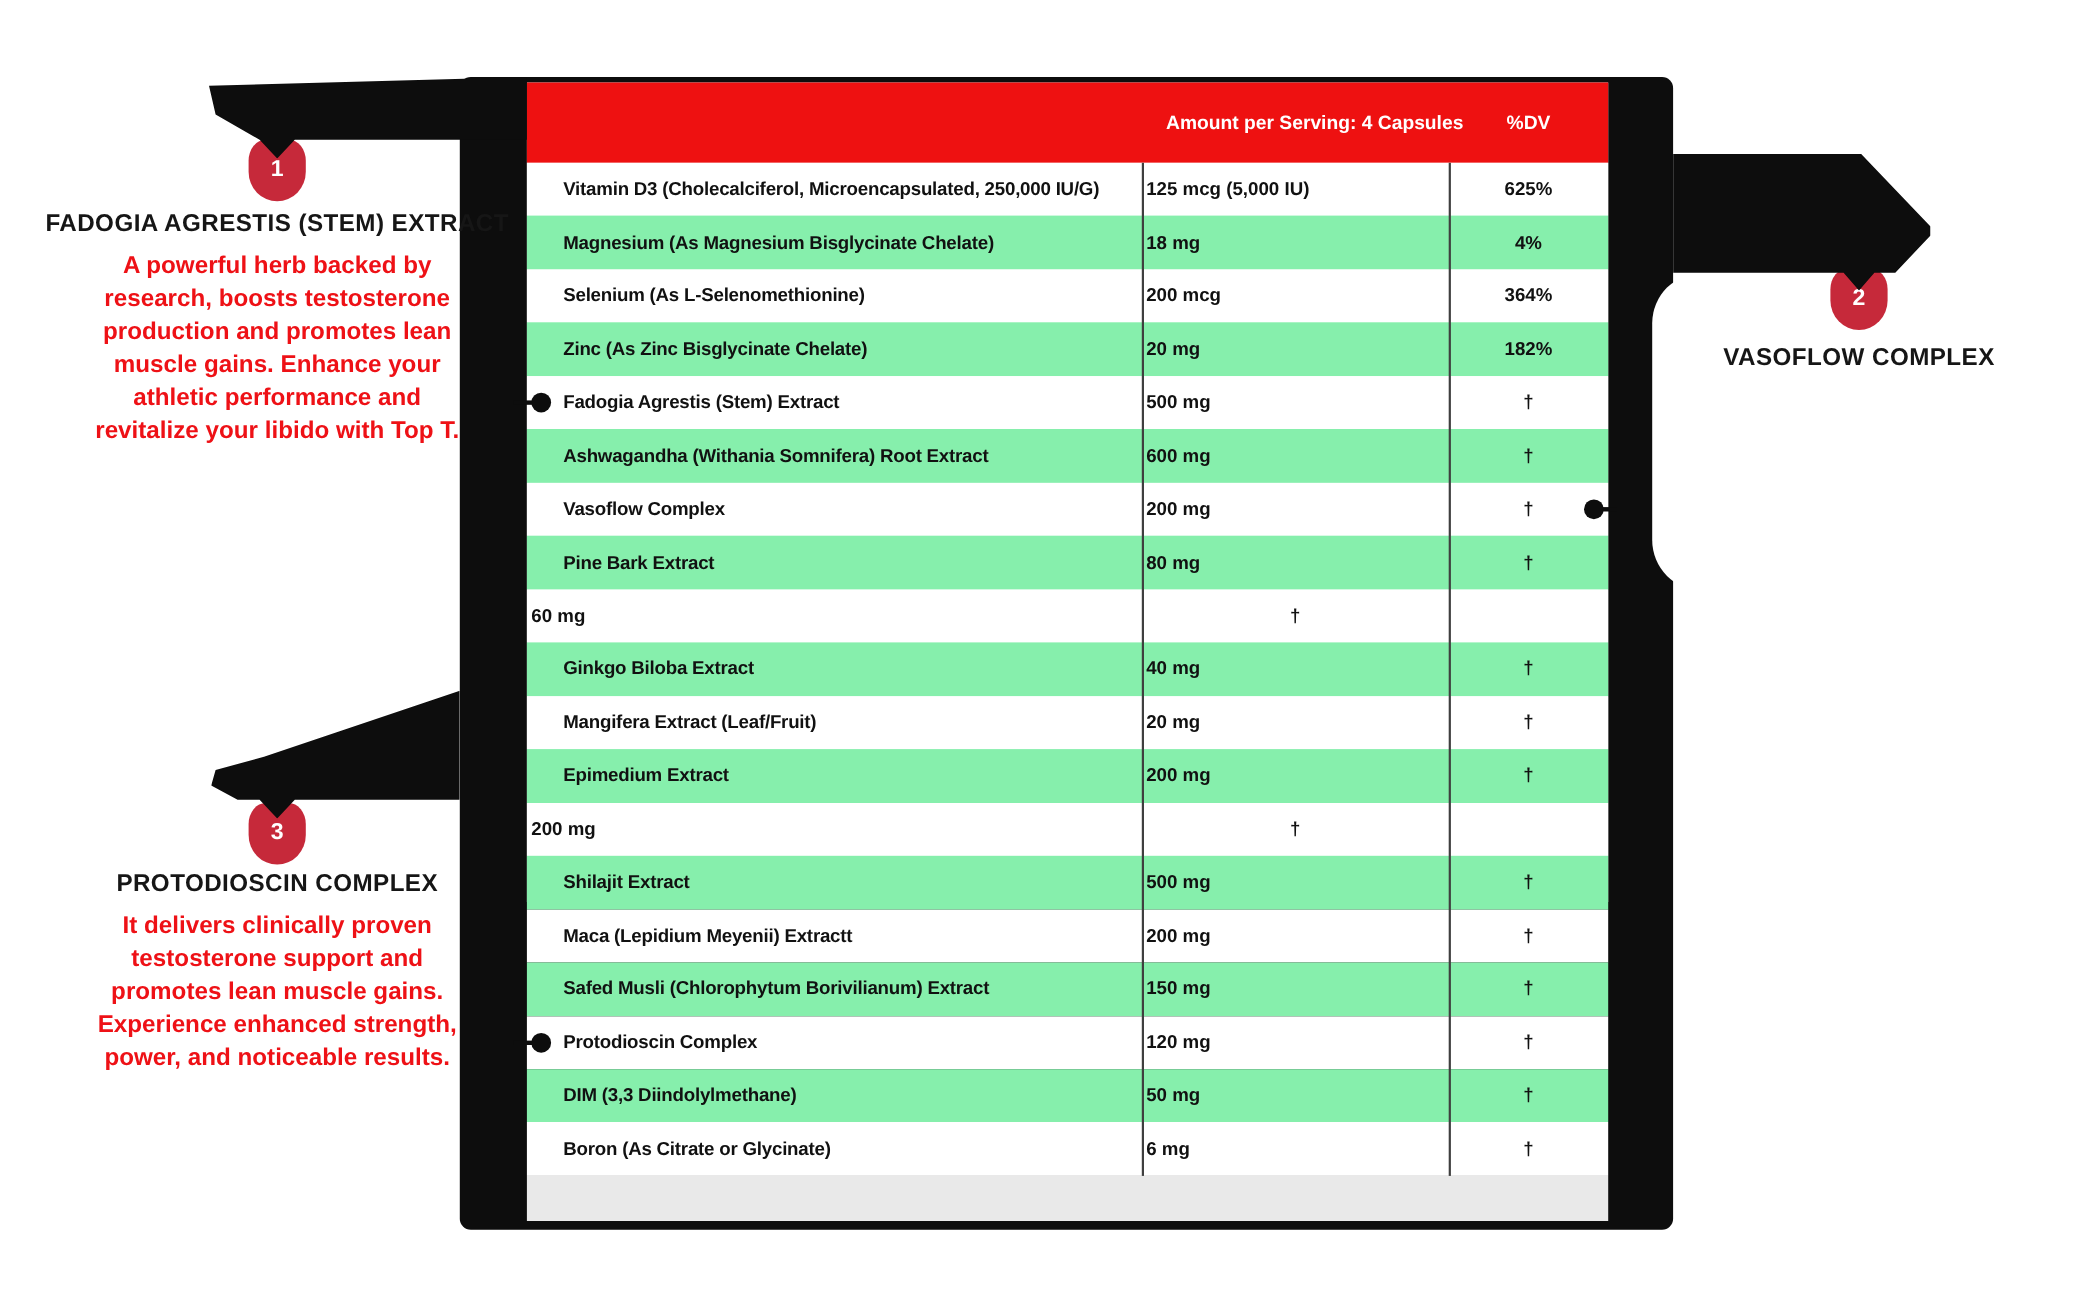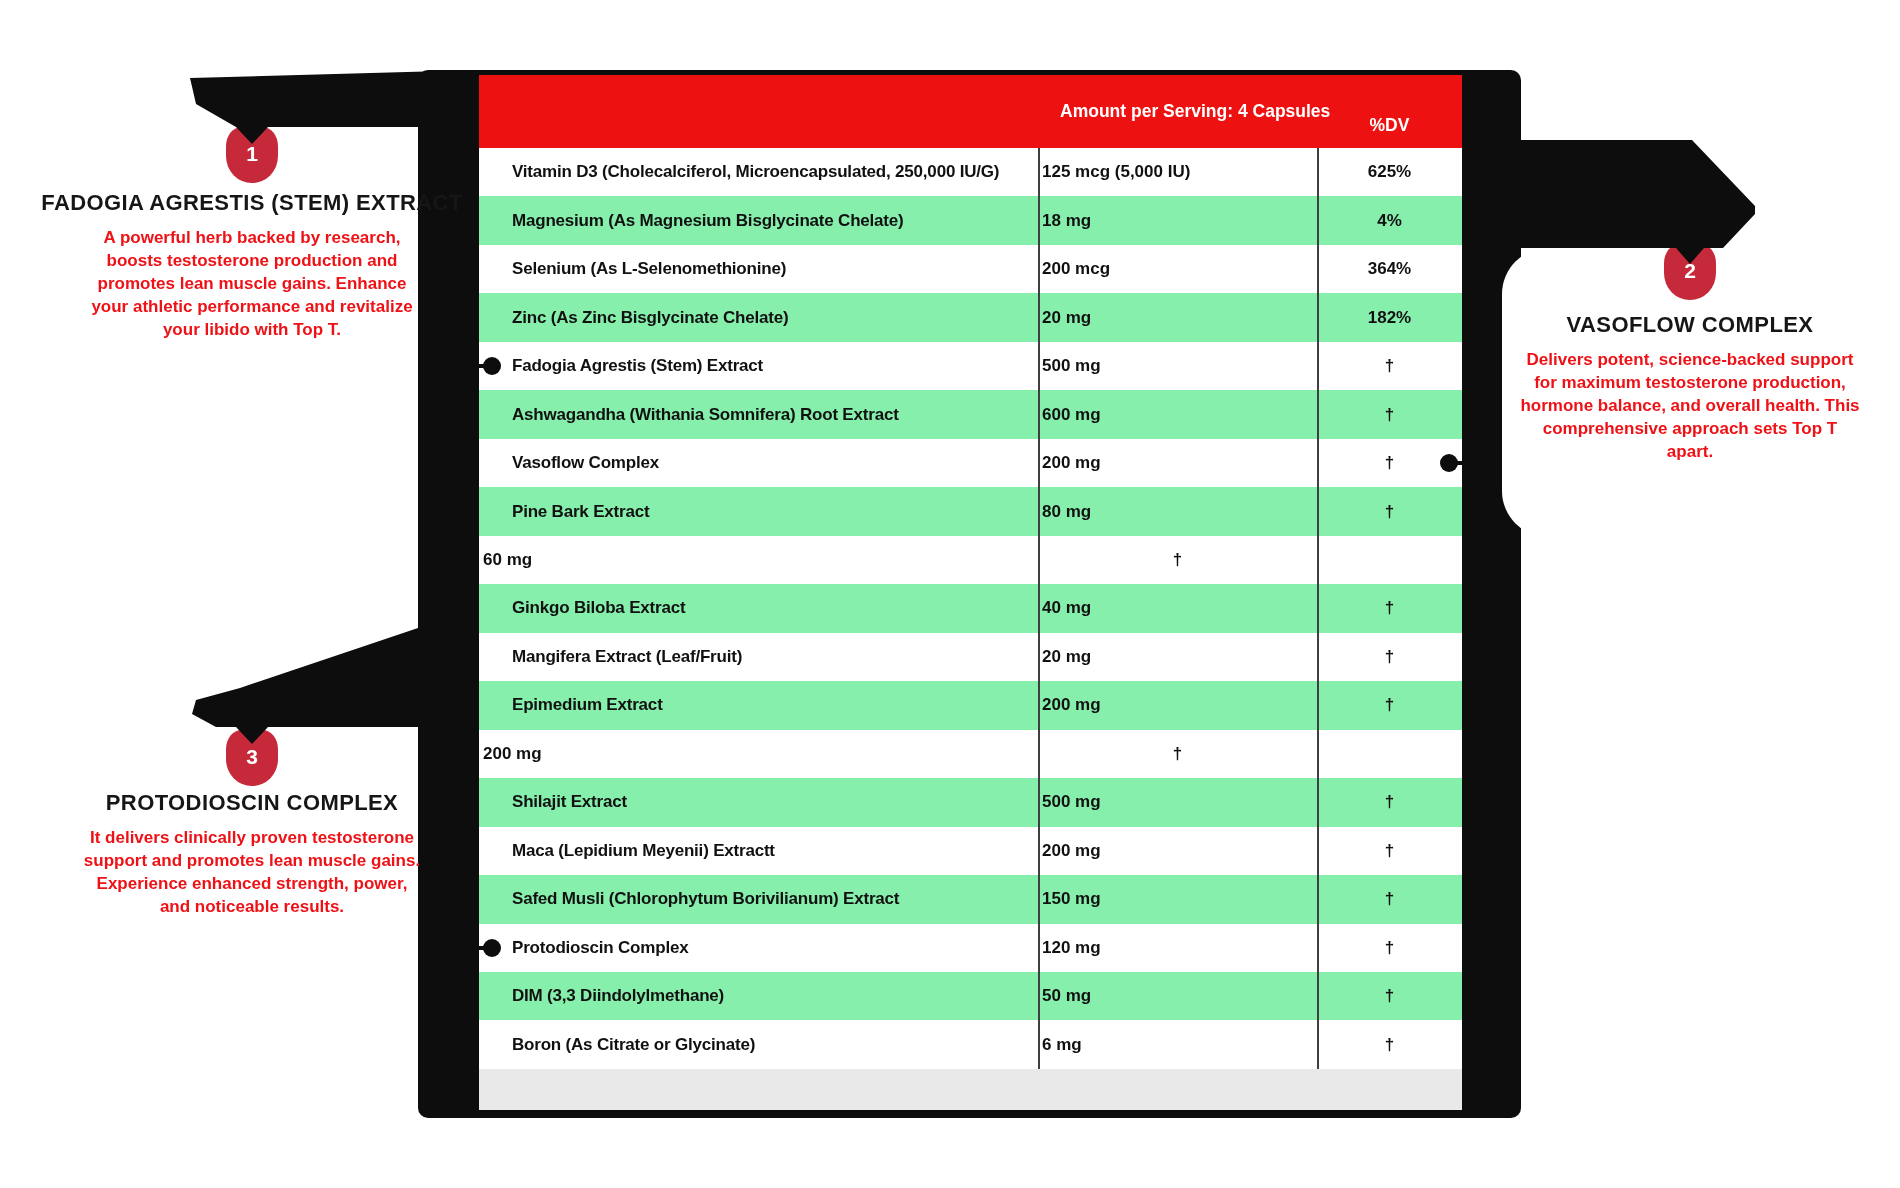--- a/index.html
+++ b/index.html
@@ -28,21 +28,21 @@
   .badge-1{left:226px;top:127px;}
   .badge-2{left:1664px;top:244px;}
   .badge-3{left:226px;top:730px;}
 
   
   .panel{position:absolute;left:479px;top:75px;width:983px;height:745px;z-index:3;background:#ffffff;}
   .panel-header{position:relative;height:73px;background:#ee1111;color:#ffffff;}
   .hdr-amount{position:absolute;left:581px;top:0;height:73px;display:flex;align-items:center;
               font-size:17.5px;font-weight:700;}
   .hdr-dv{position:absolute;left:838px;width:145px;top:0;height:73px;display:flex;
-          align-items:center;justify-content:center;font-size:17.5px;font-weight:700;margin-top:14px;}
+          align-items:center;justify-content:center;font-size:17.5px;font-weight:700;}
   .rows{position:relative;height:921px;display:flex;flex-direction:column;}
   .row{flex:1;display:grid;grid-template-columns:559px 279px 145px;align-items:center;
        color:#111111;font-size:17px;font-weight:700;position:relative;background:#ffffff;}
   .row.alt{background:#86efac;}
   .row .c-name{padding-left:33px;letter-spacing:-0.2px;}
   .row .c-amt{padding-left:4px;}
   .row .c-dv{text-align:center;}
   .panel-footer{height:41px;background:#e9e9e9;}
   .vline{position:absolute;top:73px;width:2px;height:921px;background:#3f3f3f;z-index:4;}
   .vline-1{left:559px;} .vline-2{left:838px;}
@@ -53,21 +53,21 @@
   .dot-left{left:4px;}
   .dot-right{right:4px;}
   .stem{position:absolute;height:4px;background:#0d0d0d;top:50%;transform:translateY(-50%);z-index:6;}
   .stem-left{left:-12px;width:24px;}
   .stem-right{right:-8px;width:20px;}
 
   
   .callout{position:absolute;text-align:center;z-index:3;}
   .callout .title{color:#161616;font-size:22px;font-weight:900;letter-spacing:0.4px;
                   text-transform:uppercase;}
-  .callout .body{margin-top:10px;color:#ee1116;font-size:17px;font-weight:700;line-height:1.36;}
+  .callout .body{margin-top:10px;color:#ee1116;font-size:22px;font-weight:700;line-height:1.36;}
   .callout-1{left:32px;top:190px;width:440px;}
   .callout-1 .body{padding:0 52px;}
   .callout-2{left:1510px;top:312px;width:360px;}
   .callout-2 .body{padding:0 10px;}
   .callout-3{left:32px;top:790px;width:440px;}
   .callout-3 .body{padding:0 48px;}
 </style>
 </head>
 <body>
 
@@ -202,20 +202,19 @@
     <div class="vline vline-1"></div>
     <div class="vline vline-2"></div>
   </div>
 
   <div class="callout callout-1">
     <div class="title">Fadogia Agrestis (Stem) Extract</div>
     <div class="body">A powerful herb backed by research, boosts testosterone production and promotes lean muscle gains. Enhance your athletic performance and revitalize your libido with Top T.</div>
   </div>
   <div class="callout callout-2">
     <div class="title">Vasoflow Complex</div>
-    <div class="body">Delivers potent, science-backed support for maximum testosterone production, hormone balance, and overall health. This comprehensive approach sets Top T apart.</div>
   </div>
   <div class="callout callout-3">
     <div class="title">Protodioscin Complex</div>
     <div class="body">It delivers clinically proven testosterone support and promotes lean muscle gains. Experience enhanced strength, power, and noticeable results.</div>
   </div>
 
 </div>
 
 </body></html>

